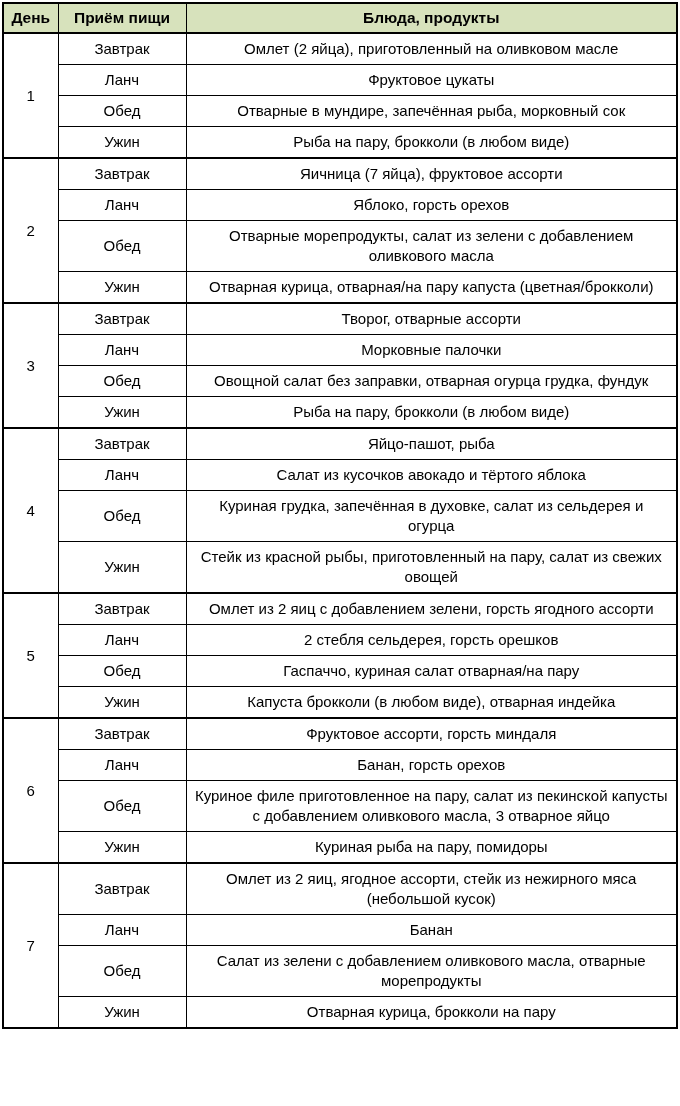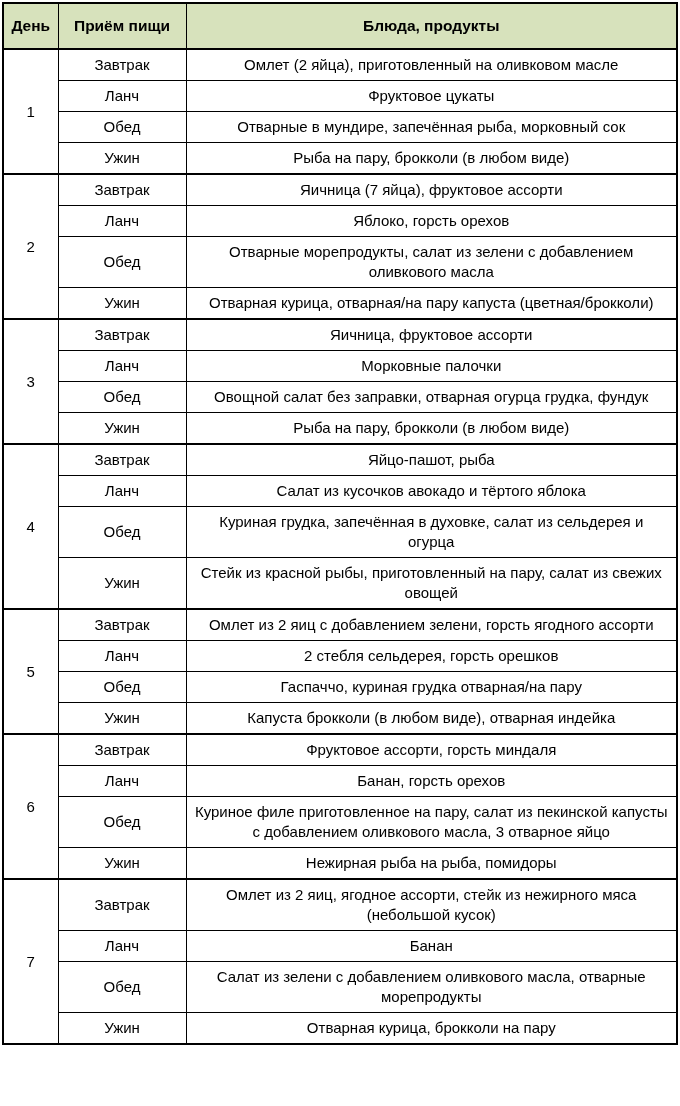--- a/index.html
+++ b/index.html
@@ -24,21 +24,21 @@
     border: 1.5px solid #000000;
     text-align: center;
     vertical-align: middle;
     overflow-wrap: break-word;
   }
   .meal-plan thead th {
     background: #d7e2bc;
     font-weight: bold;
     font-size: 15.5px;
     line-height: 20px;
-    padding: 12px 4px;
+    padding: 4px 4px;
     border-bottom-width: 2px;
   }
   .meal-plan tbody td {
     background: #ffffff;
     font-size: 15px;
     line-height: 20px;
     padding: 5px 8px;
   }
   .meal-plan td.day-cell {
     font-size: 15px;
@@ -105,21 +105,21 @@
     <tr>
       <td>Ужин</td>
       <td>Отварная курица, отварная/на пару капуста (цветная/брокколи)</td>
     </tr>
   </tbody>
 
   <tbody>
     <tr>
       <td class="day-cell" rowspan="4">3</td>
       <td>Завтрак</td>
-      <td>Яичница, фруктовое ассорти</td>
+      <td>Творог, отварные ассорти</td>
     </tr>
     <tr>
       <td>Ланч</td>
       <td>Морковные палочки</td>
     </tr>
     <tr>
       <td>Обед</td>
       <td>Овощной салат без заправки, отварная огурца грудка, фундук</td>
     </tr>
     <tr>
@@ -153,21 +153,21 @@
       <td class="day-cell" rowspan="4">5</td>
       <td>Завтрак</td>
       <td>Омлет из 2 яиц с добавлением зелени, горсть ягодного ассорти</td>
     </tr>
     <tr>
       <td>Ланч</td>
       <td>2 стебля сельдерея, горсть орешков</td>
     </tr>
     <tr>
       <td>Обед</td>
-      <td>Гаспаччо, куриная грудка отварная/на пару</td>
+      <td>Гаспаччо, куриная салат отварная/на пару</td>
     </tr>
     <tr>
       <td>Ужин</td>
       <td>Капуста брокколи (в любом виде), отварная индейка</td>
     </tr>
   </tbody>
 
   <tbody>
     <tr>
       <td class="day-cell" rowspan="4">6</td>
@@ -177,21 +177,21 @@
     <tr>
       <td>Ланч</td>
       <td>Банан, горсть орехов</td>
     </tr>
     <tr>
       <td>Обед</td>
       <td>Куриное филе приготовленное на пару, салат из пекинской капусты с добавлением оливкового масла, 3 отварное яйцо</td>
     </tr>
     <tr>
       <td>Ужин</td>
-      <td>Нежирная рыба на рыба, помидоры</td>
+      <td>Куриная рыба на пару, помидоры</td>
     </tr>
   </tbody>
 
   <tbody>
     <tr>
       <td class="day-cell" rowspan="4">7</td>
       <td>Завтрак</td>
       <td>Омлет из 2 яиц, ягодное ассорти, стейк из нежирного мяса (небольшой кусок)</td>
     </tr>
     <tr>

